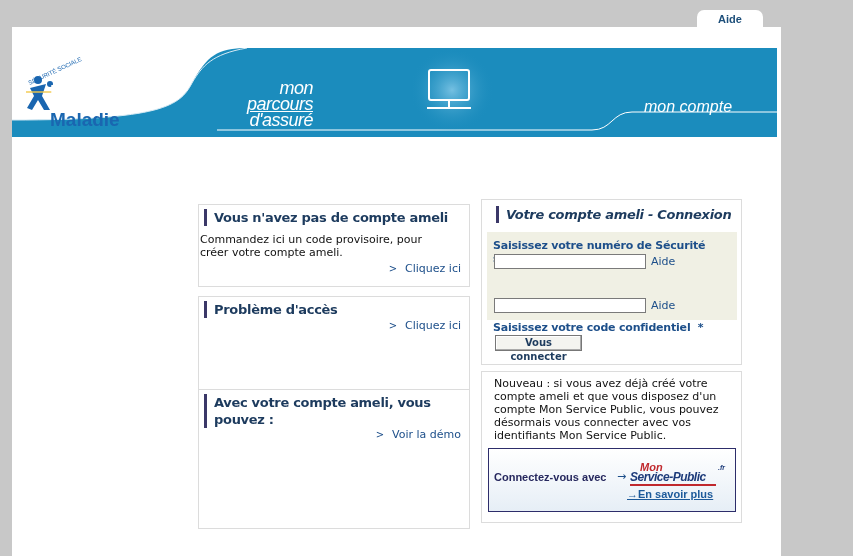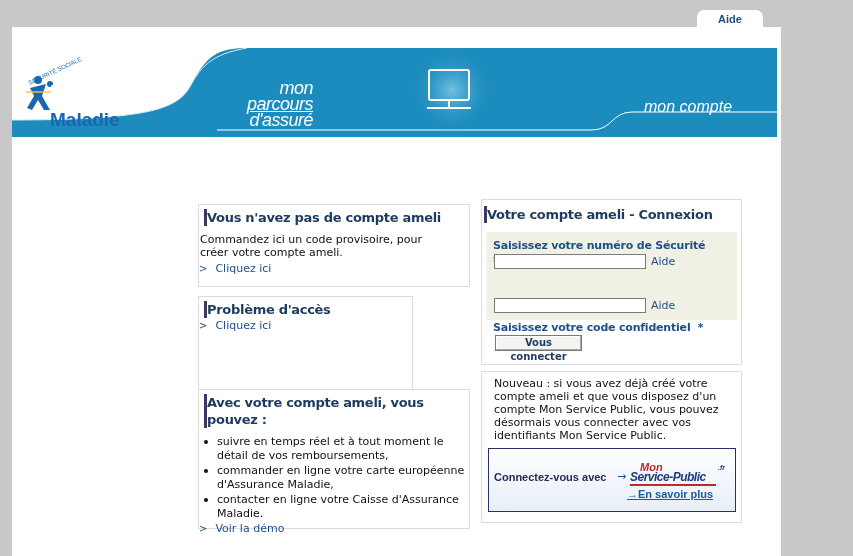--- a/index.html
+++ b/index.html
@@ -15,23 +15,23 @@
   .logo { position: absolute; left: 12px; top: 18px; width: 170px; height: 70px; }
   .logo .brand { position: absolute; left: 26px; top: 16px; font: bold 19px "Liberation Sans", sans-serif; color: #ffffff; line-height: 19px; letter-spacing: -0.5px; text-decoration: underline; }
   .logo .brand2 { position: absolute; left: 26px; top: 44px; font: bold 19px "Liberation Sans", sans-serif; color: #1a66b0; line-height: 19px; }
   .logo .ss { position: absolute; left: 2px; top: 2px; font: 6px "Liberation Sans", sans-serif; color: #1a66b0; transform: rotate(-25deg); }
   .tagline { position: absolute; left: 206px; top: 32px; width: 95px; font: italic 18px "Liberation Sans", sans-serif; color: #fff; line-height: 16px; text-align: right; letter-spacing: -0.5px; }
   .mon-compte { position: absolute; left: 614px; top: 50px; font: italic 16px "Liberation Sans", sans-serif; color: #fff; margin-left: 18px; }
 
   .welcome-bar { position: absolute; left: 174px; top: 138px; width: 565px; height: 21px; background: #0e7a9a; border-radius: 8px 8px 0 0; color: #fff; font: bold 13px "DejaVu Sans", sans-serif; line-height: 21px; padding-left: 10px; letter-spacing: -0.3px; }
 
   .box { position: absolute; border: 1px solid #dcdcdc; background: #fff; }
-  .box-title { font: bold 13px "DejaVu Sans", sans-serif; color: #1d3b5e; border-left: 3px solid #3b3868; line-height: 17px; margin: 4px 0 0 5px; letter-spacing: -0.3px; }
+  .box-title { font: bold 13px "DejaVu Sans", sans-serif; color: #1d3b5e; border-left: 3px solid #3b3868; padding-left: 7px; line-height: 17px; margin: 4px 0 0 5px; letter-spacing: -0.3px; }
   .box-text { font: 11px "DejaVu Sans", sans-serif; color: #111; line-height: 13px; padding: 0 0 0 1px; }
-  .box-link { font: 11px "DejaVu Sans", sans-serif; color: #1d4f8a; padding-right: 8px; cursor: pointer; }
+  .box-link { font: 11px "DejaVu Sans", sans-serif; color: #1d4f8a; text-align: right; padding-right: 8px; cursor: pointer; }
   .box-link .gt { margin-right: 8px; color: #1d4f8a; font-size: 10px; }
 
   .bullets { list-style: none; margin: 7px 0 0 4px; }
   .bullets li { position: relative; padding-left: 14px; font-size: 11px; line-height: 13.5px; margin-bottom: 2px; }
   .bullets li::before { content: ""; position: absolute; left: 1px; top: 5px; width: 4px; height: 4px; border-radius: 50%; background: #111; }
 
   .login-form { position: absolute; left: 5px; top: 32px; width: 250px; height: 88px; background: #f0f0e4; }
   .field-label { position: absolute; left: 6px; font: bold 11px "DejaVu Sans", sans-serif; color: #1d4f8a; letter-spacing: -0.2px; }
   .field-input { position: absolute; left: 7px; width: 152px; height: 15px; border: 1px solid #7a7a7a; background: #fff; font-size: 11px; }
   .field-help { position: absolute; left: 164px; font-size: 11px; color: #1d4f8a; cursor: pointer; }
@@ -93,41 +93,36 @@
 
 
   <div class="box" style="left:186px; top:177px; width:272px; height:83px;">
     <div class="box-title">Vous n'avez pas de compte ameli</div>
     <div class="box-text" style="margin-top:7px; width:250px;">Commandez ici un code provisoire, pour créer votre compte ameli.</div>
     <div class="box-link" style="margin-top:3px;">
       <span class="gt">&gt;</span><span>Cliquez ici</span>
     </div>
   </div>
 
-  <div class="box" style="left:186px; top:269px; width:215px; height:95px;">
+  <div class="box" style="left:186px; top:269px; width:272px; height:95px;">
     <div class="box-title">Problème d'accès</div>
     <div class="box-link" style="margin-top:1px;">
       <span class="gt">&gt;</span><span>Cliquez ici</span>
     </div>
   </div>
 
   <div class="box" style="left:186px; top:362px; width:272px; height:140px;">
     <div class="box-title">Avec votre compte ameli, vous pouvez :</div>
-    <ul class="bullets">
-      <li>suivre en temps réel et à tout moment le détail de vos remboursements,</li>
-      <li>commander en ligne votre carte européenne d'Assurance Maladie,</li>
-      <li>contacter en ligne votre Caisse d'Assurance Maladie.</li>
-    </ul>
     <div class="box-link" style="margin-top:0px;">
       <span class="gt">&gt;</span><span>Voir la démo</span>
     </div>
   </div>
 
   <div class="box" style="left:469px; top:172px; width:261px; height:166px;">
-    <div class="box-title" style="margin-top:6px; margin-left:2px;">Votre compte ameli - Connexion</div>
+    <div class="box-title" style="margin-top:6px; margin-left:14px;font-style:italic;">Votre compte ameli - Connexion</div>
     <div class="login-form">
       <div class="field-label" style="top:7px;">
         <span>Saisissez votre numéro de Sécurité sociale</span>&nbsp;&nbsp;<span>*</span>
       </div>
       <input class="field-input" type="text" style="top: 22px;" value="">
       <div class="field-help" style="top:23px;">Aide</div>
 
       <div class="field-label" style="top:51px;margin-top:38px;">
         <span>Saisissez votre code confidentiel</span>&nbsp;&nbsp;<span>*</span>
       </div>

